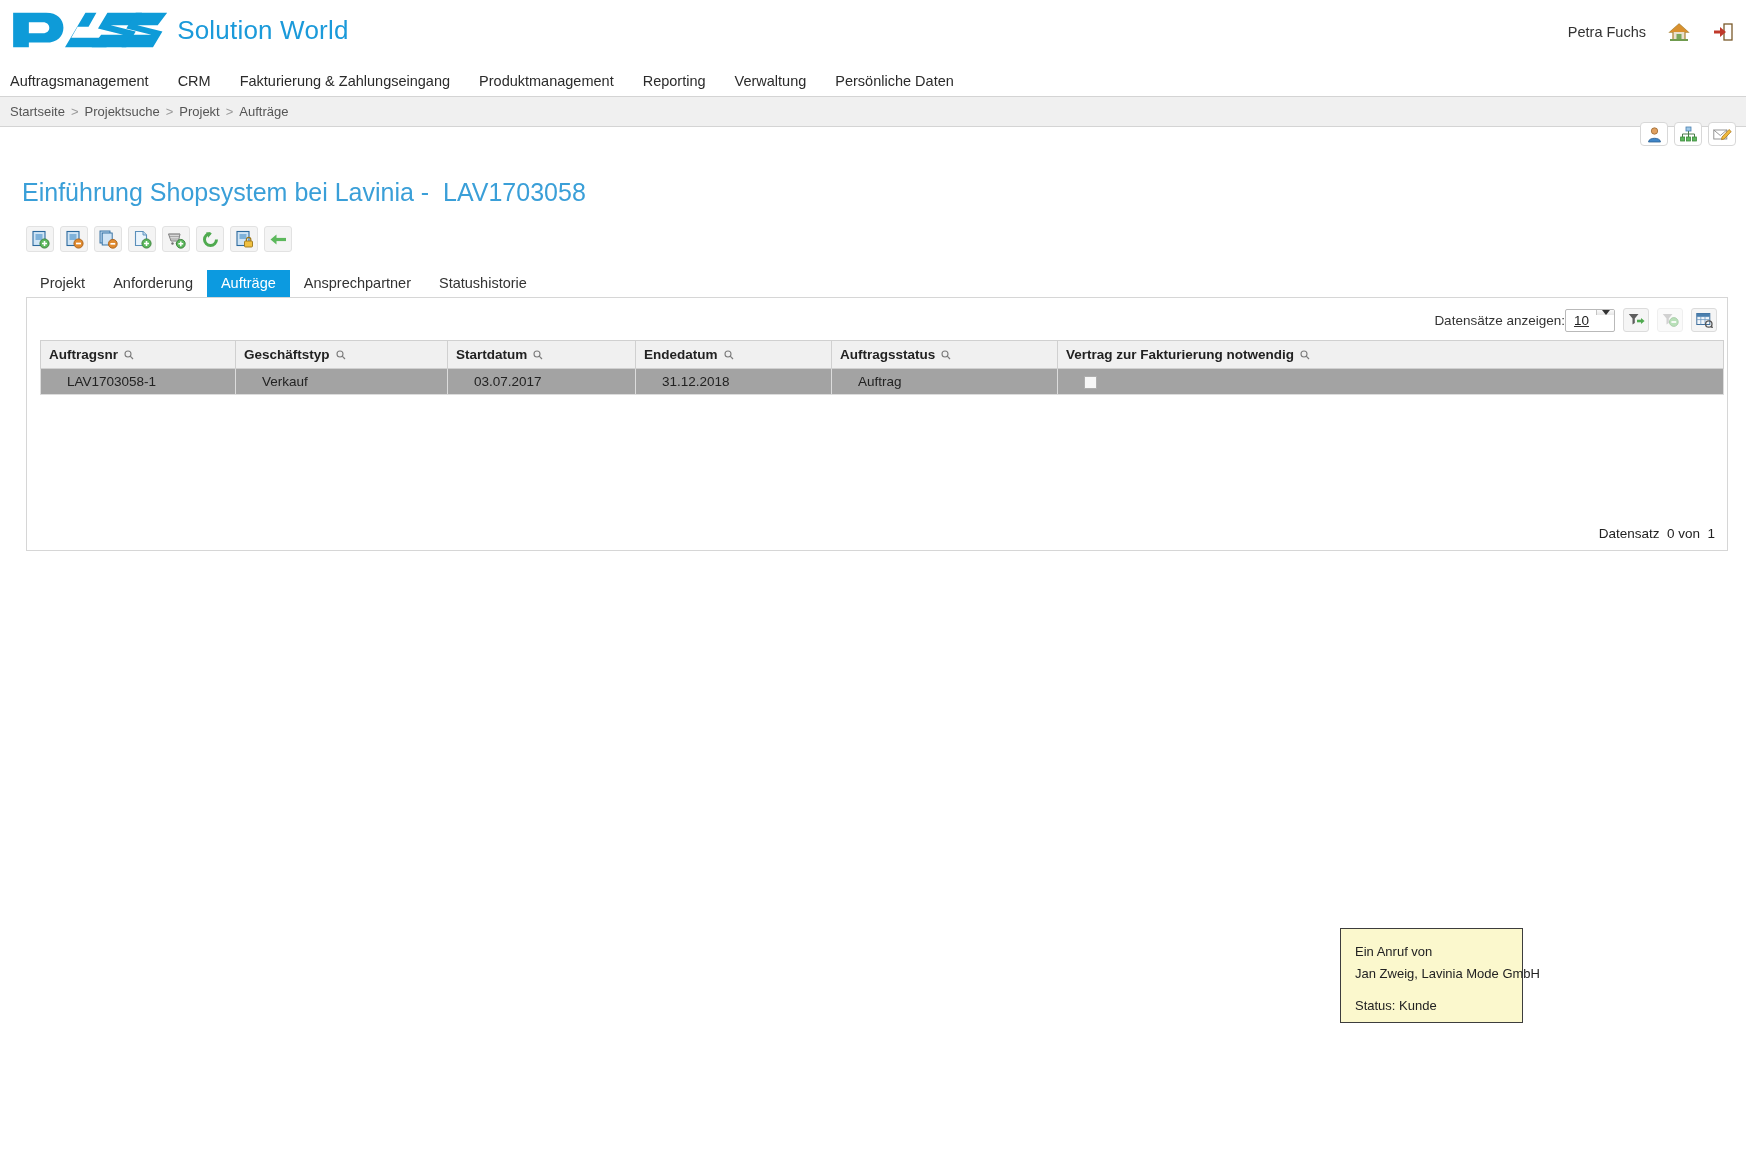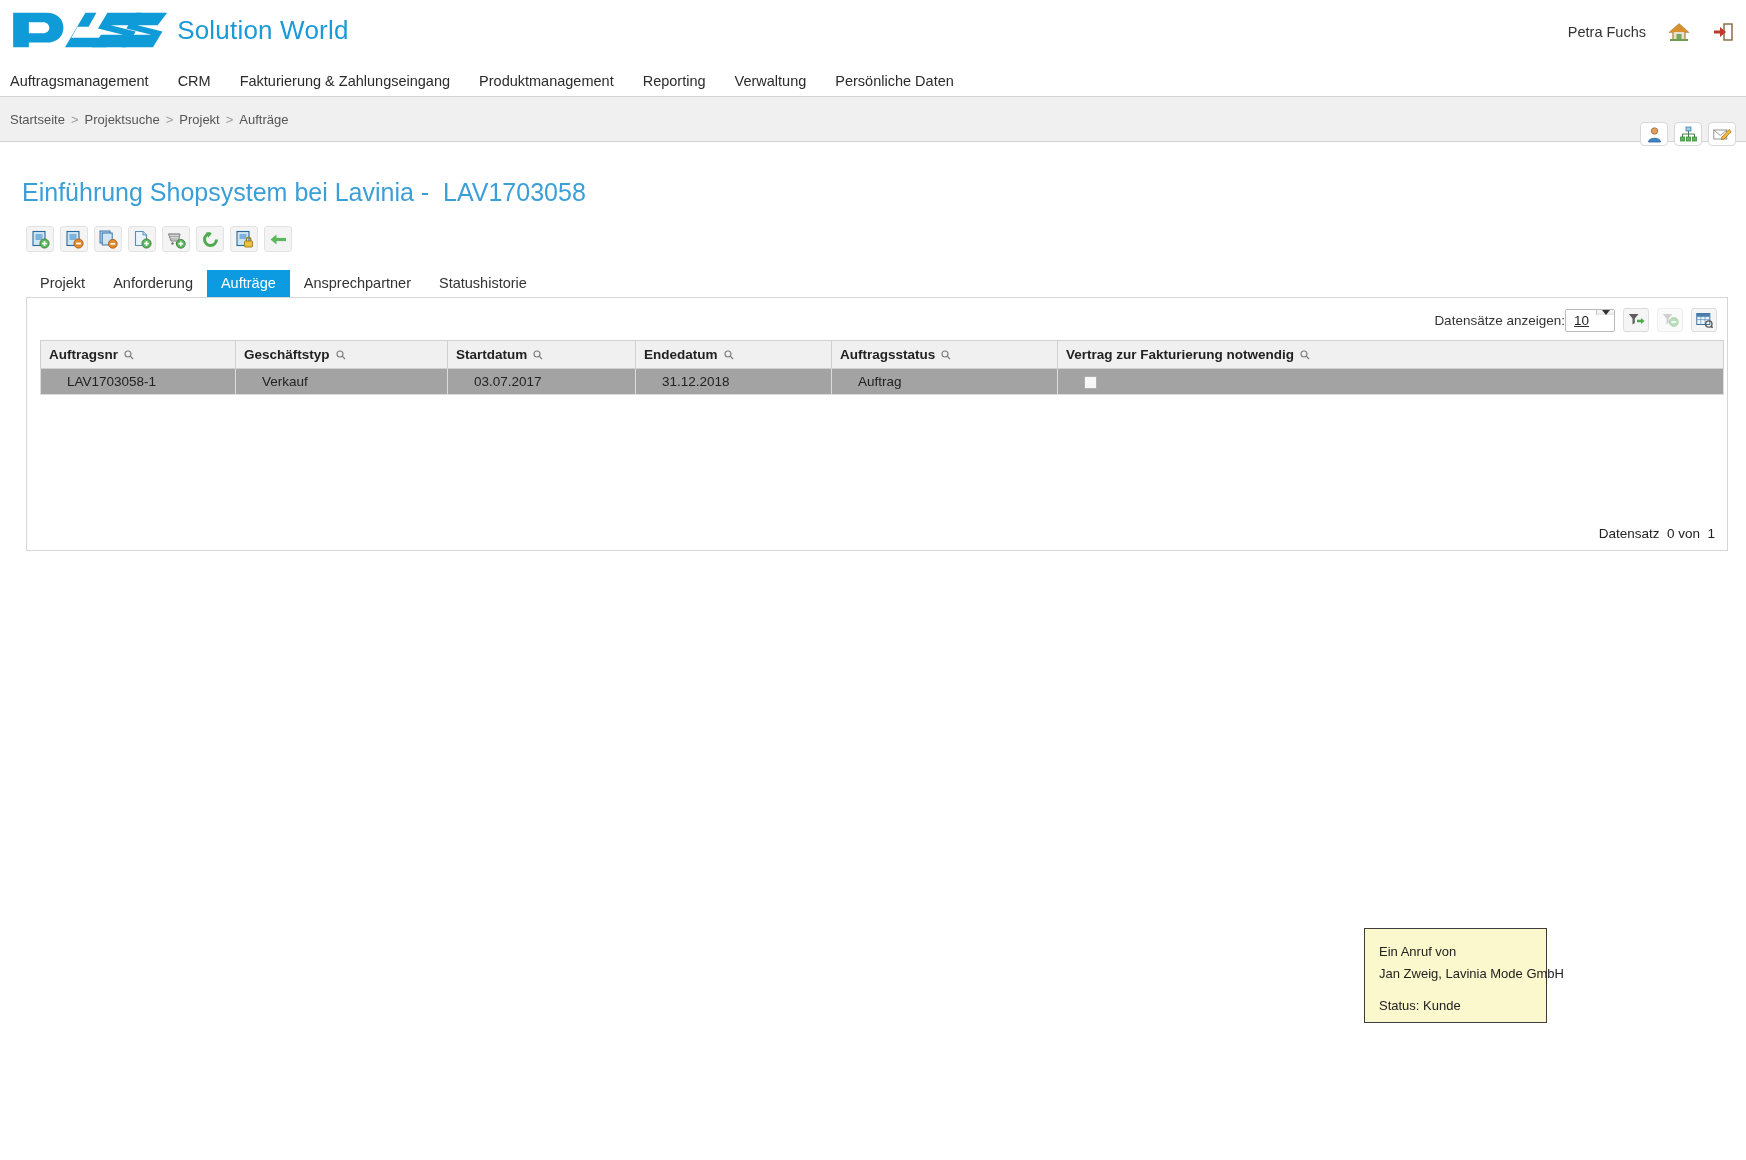--- a/index.html
+++ b/index.html
@@ -67,21 +67,21 @@
     padding: 0 15px 0 0;
     margin-right: 14px;
     cursor: pointer;
     white-space: nowrap;
   }
   .mainnav-item:first-child { padding-left: 0; }
 
   
   .crumbbar {
     position: relative;
-    height: 46px;
+    height: 31px;
     background: #f0f0f0;
     border-top: 1px solid #d4d4d4;
     border-bottom: 1px solid #d4d4d4;
     display: flex;
     align-items: center;
     padding-left: 10px;
   }
   .crumb {
     font-size: 13px;
     color: #555;
@@ -318,21 +318,20 @@
     position: absolute;
     left: 1340px; top: 928px;
     width: 183px; height: 95px;
     background: #fbf8cd;
     border: 1px solid #3d3d3d;
     padding: 12px 14px;
     font-size: 13px;
     color: #222;
     line-height: 1.72;
     cursor: pointer;
-    margin-left: 24px;
   }
   .toast div { white-space: nowrap; }
   .toast .gap { height: 9px; }
 </style>
 </head>
 <body>
 
 <div class="header">
   <div class="logo-wrap">
     <svg class="logo-mark" viewBox="0 0 200 56">

